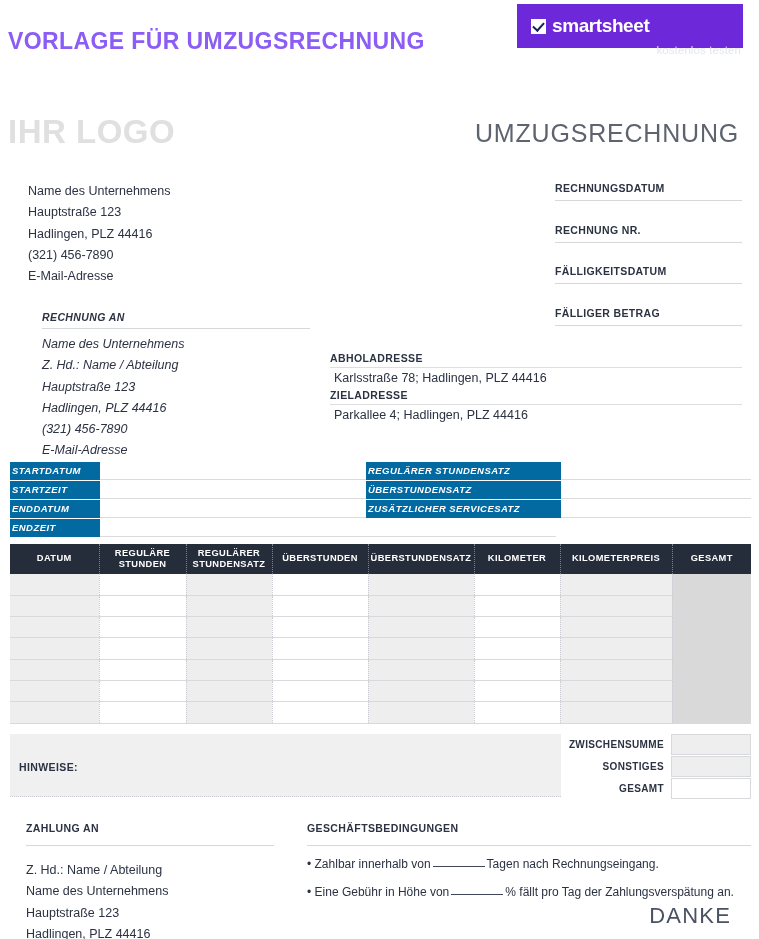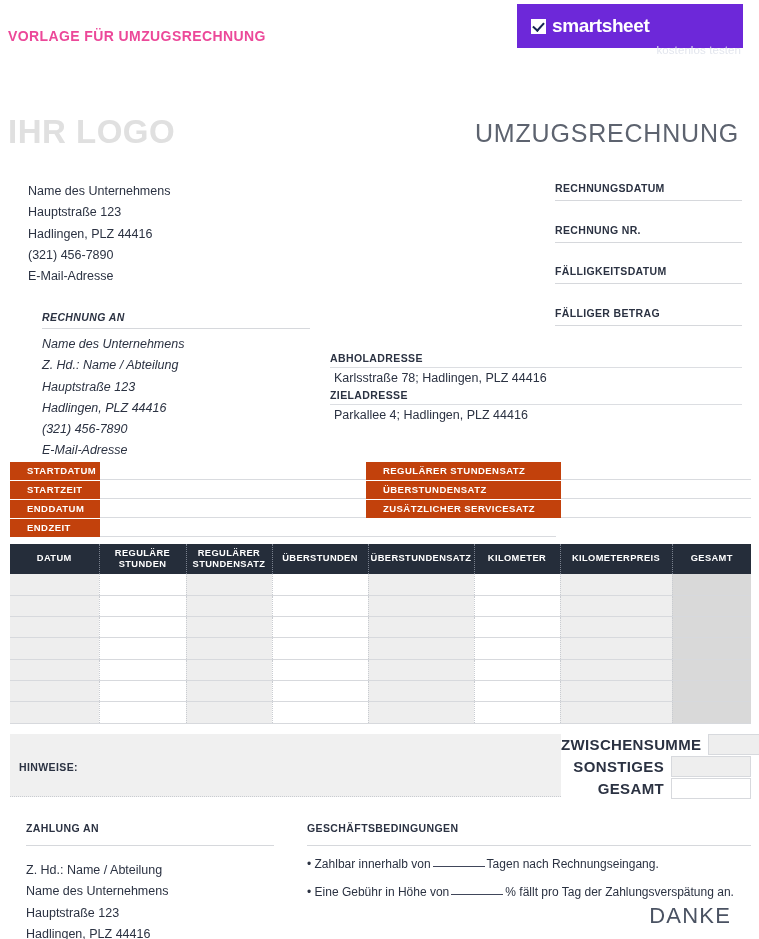--- a/index.html
+++ b/index.html
@@ -16,24 +16,24 @@
     overflow: hidden;
   }
 
   
   .page-header {
     position: absolute; left: 0; top: 0;
     width: 759px; height: 78px;
   }
   .template-title {
     position: absolute; left: 8px; top: 28px;
-    font-size: 14px;
+    font-size: 23px;
     font-weight: bold;
     letter-spacing: 0.4px;
-    color: #ec4899;
+    color: #8b5cf6;
     white-space: nowrap;
   }
   .brand-badge {
     position: absolute; left: 517px; top: 4px;
     width: 226px; height: 44px;
     background: #6d28d9;
     display: flex;
     align-items: center;
     padding-left: 14px;
   }
@@ -164,29 +164,30 @@
   .ratesgrid {
     position: absolute; left: 10px; top: 462px;
     width: 741px;
   }
   .rate-row {
     display: flex;
     height: 17.5px;
     margin-bottom: 1.5px;
   }
   .rate-lbl {
-    background: #c2410c;
+    background: #0369a1;
     color: #ffffff;
     font-size: 9.5px;
     font-weight: bold;
     letter-spacing: 0.45px;
     display: flex;
     align-items: center;
-    padding-left: 17px;
+    padding-left: 2px;
     white-space: nowrap;
+    font-style: italic;
   }
   .rate-lbl.left  { width: 90px; flex: 0 0 90px; }
   .rate-lbl.right { width: 195px; flex: 0 0 195px; }
   .rate-val {
     background: #ffffff;
     border-bottom: 1px solid #d9dbdf;
   }
   .rate-val.left  { flex: 0 0 266px; }
   .rate-val.right { flex: 0 0 190px; }
 
@@ -242,21 +243,21 @@
   }
   .total-row {
     display: flex;
     align-items: center;
     height: 21.3px;
     margin-bottom: 0.6px;
   }
   .total-lbl {
     flex: 1 1 auto;
     text-align: right;
-    font-size: 15px;
+    font-size: 10px;
     font-weight: bold;
     letter-spacing: 0.35px;
     color: #2b3242;
     padding-right: 7px;
     white-space: nowrap;
   }
   .total-val {
     flex: 0 0 80px;
     height: 21.3px;
     border: 1px solid #d7d9dd;

